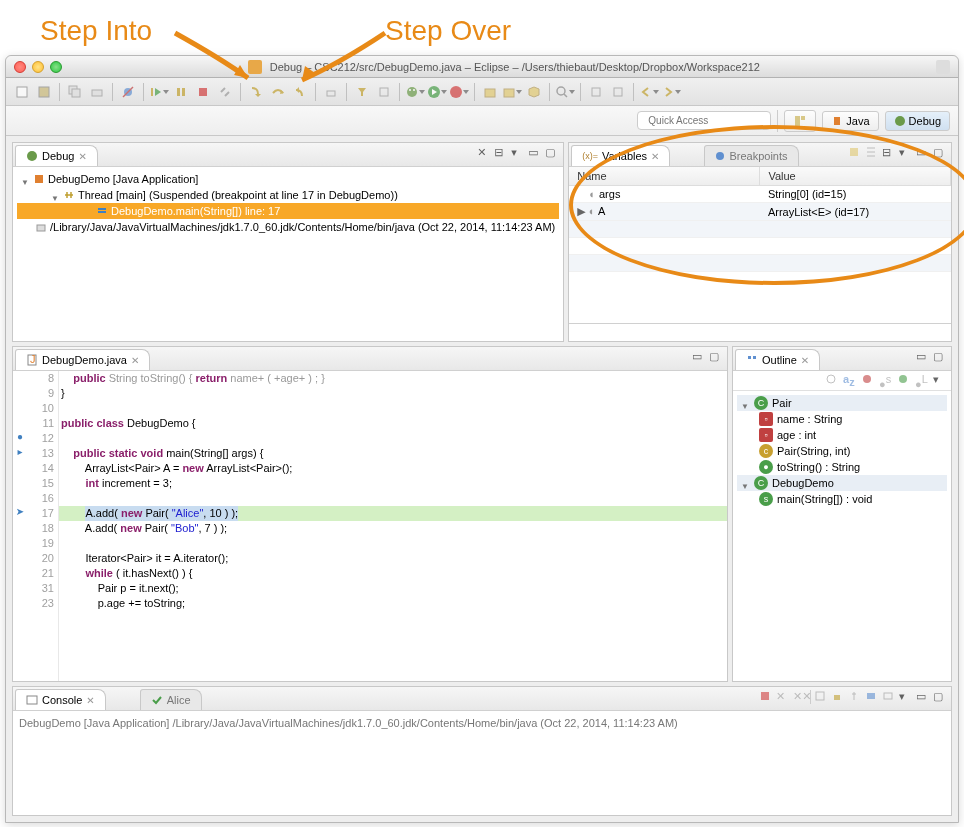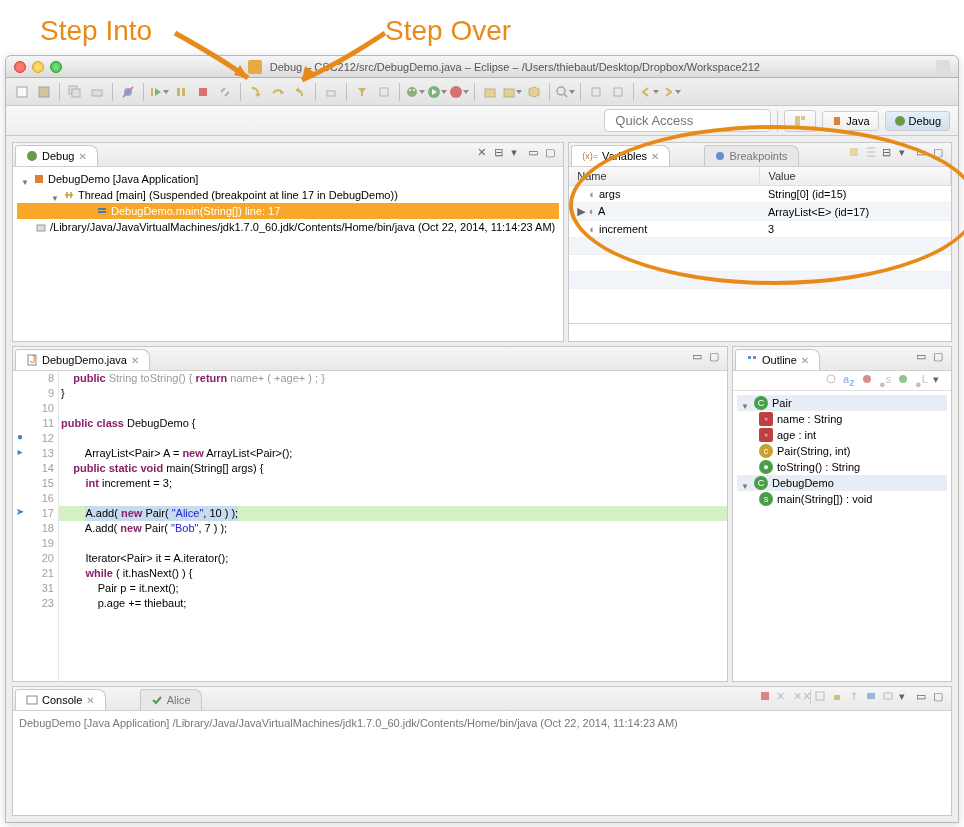--- a/index.html
+++ b/index.html
@@ -19,21 +19,21 @@
 .tr-max { background: radial-gradient(#8adf8a,#28c940); border:1px solid #2a9930;}
 .title-text { flex: 1; text-align: center; color: #555; font-size: 13px; }
 .title-icon { width:14px; height:14px; margin-right:4px; display:inline-block; background:#e8a848; border-radius:2px; vertical-align:middle;}
 
 .toolbar { height: 28px; background: linear-gradient(#f0f0f0,#e2e2e2); border-bottom: 1px solid #c8c8c8; display: flex; align-items: center; padding: 0 6px; gap: 2px; }
 .tb-btn { width: 20px; height: 20px; display: flex; align-items: center; justify-content: center; cursor: pointer; opacity: 0.7; }
 .tb-sep { width: 1px; height: 18px; background: #c0c0c0; margin: 0 3px; }
 .tb-drop { width: 6px; height: 4px; border-left: 3px solid transparent; border-right: 3px solid transparent; border-top: 4px solid #666; margin-left: 1px; }
 
 .quick-row { height: 30px; background: linear-gradient(#f8f8f8,#eee); border-bottom: 1px solid #c8c8c8; display: flex; align-items: center; justify-content: flex-end; padding: 0 8px; gap: 6px; }
-.quick-input { border: 1px solid #ccc; border-radius: 4px; padding: 3px 10px; font-size: 13px; color: #888; background: #fff; }
+.quick-input { border: 1px solid #ccc; border-radius: 4px; padding: 3px 10px; font-size: 10px; color: #888; background: #fff; }
 .persp-btn { padding: 3px 8px; border: 1px solid #ccc; border-radius: 3px; background: linear-gradient(#fdfdfd,#eee); cursor:pointer; display:flex; align-items:center; gap:3px;}
 .persp-btn.active { background: linear-gradient(#e5f0fa,#d0e0f0); }
 
 .ws { flex: 1; display: flex; flex-direction: column; padding: 6px; gap: 4px; background: #eee; }
 
 .top-row { height: 200px; display: flex; gap: 4px; }
 .panel { background: #fff; border: 1px solid #c8c8c8; display: flex; flex-direction: column; position: relative; }
 .panel-tabs { height: 24px; background: linear-gradient(#f6f6f6,#e8e8e8); border-bottom: 1px solid #d0d0d0; display: flex; align-items: flex-end; }
 .tab { padding: 4px 10px; background: #fff; border: 1px solid #c8c8c8; border-bottom: none; border-radius: 3px 8px 0 0; margin-left: 2px; display: flex; align-items: center; gap: 4px; font-size:11px;}
 .tab.inactive { background: #e8e8e8; color: #777; margin-left: 34px; }
@@ -395,24 +395,20 @@
               </thead>
             <tbody>
               <tr>
                   <td><span style="color:#999;margin-left:12px;">◐</span> <span>args</span></td>
                   <td>String[0]  (id=15)</td>
                 </tr>
               <tr class="alt">
                   <td><span style="color:#666;">▶</span> <span style="color:#999;">◐</span> <span>A</span></td>
                   <td>ArrayList&lt;E&gt;  (id=17)</td>
                 </tr>
-              <tr>
-                  <td><span style="color:#999;margin-left:12px;">◐</span> <span>increment</span></td>
-                  <td>3</td>
-                </tr>
               <tr class="alt">
                   <td>&nbsp;</td>
                   <td></td>
                 </tr>
               <tr>
                   <td>&nbsp;</td>
                   <td></td>
                 </tr>
               <tr class="alt">
                   <td>&nbsp;</td>
@@ -472,31 +468,31 @@
             <div>21</div>
             <div>31</div>
             <div>23</div>
           </div>
           <div class="code">
             <div class="code-line" style="color:#999;">    <span class="kw">public</span> String toString() { <span class="kw">return</span> name+ ( +age+ ) ; }</div>
             <div class="code-line">}</div>
             <div class="code-line"></div>
             <div class="code-line"><span class="kw">public</span> <span class="kw">class</span> DebugDemo {</div>
             <div class="code-line"></div>
+            <div class="code-line">    <span class="kw">public</span> <span class="kw">static</span> <span class="kw">void</span> main(String[] args) {</div>
             <div class="code-line">        ArrayList&lt;Pair&gt; A = <span class="kw">new</span> ArrayList&lt;Pair&gt;();</div>
-            <div class="code-line">    <span class="kw">public</span> <span class="kw">static</span> <span class="kw">void</span> main(String[] args) {</div>
             <div class="code-line">        <span class="kw">int</span> increment = 3;</div>
             <div class="code-line"></div>
             <div class="code-line hl-green">        <span class="hl-sel">A.add( <span class="kw">new</span> Pair( <span class="str">"Alice"</span>, 10 ) );</span></div>
             <div class="code-line">        A.add( <span class="kw">new</span> Pair( <span class="str">"Bob"</span>, 7 ) );</div>
             <div class="code-line"></div>
             <div class="code-line">        Iterator&lt;Pair&gt; it = A.iterator();</div>
             <div class="code-line">        <span class="kw">while</span> ( it.hasNext() ) {</div>
             <div class="code-line">            Pair p = it.next();</div>
-            <div class="code-line">            p.age += thiebaut;</div>
+            <div class="code-line">            p.age += toString;</div>
           </div>
         </div>
       </div>
 
       <div class="panel outline-panel">
         <div class="panel-tabs">
           <div class="tab">
             <svg width="12" height="12">
                 <rect x="2" y="2" width="3" height="3" fill="#6090d0"></rect>
                 <rect x="7" y="2" width="3" height="3" fill="#6090d0"></rect>

